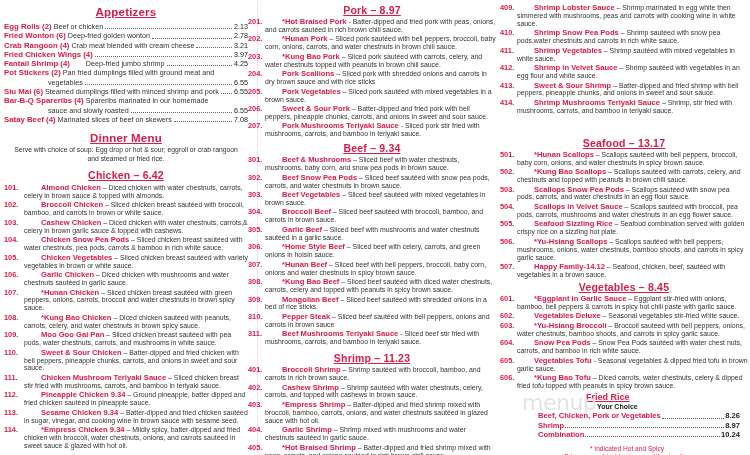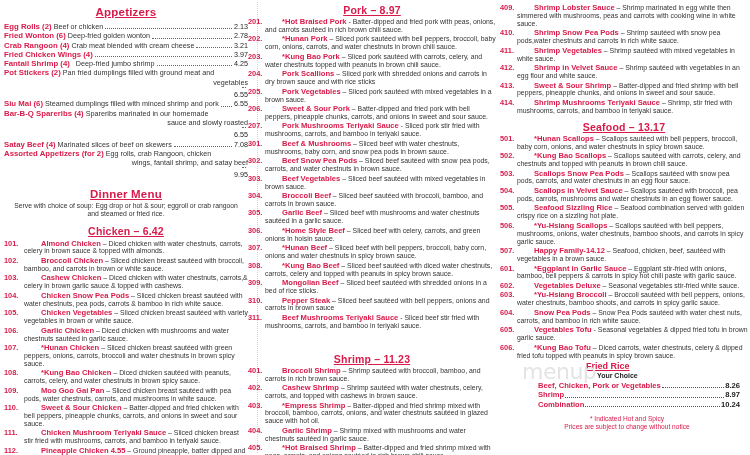--- a/index.html
+++ b/index.html
@@ -15,21 +15,21 @@
     text-align: center; color: #d81b4a; font-weight: bold; text-decoration: underline;
     font-size: 10.5px; line-height: 13px; letter-spacing: 0.2px;
   }
   .section-title.big { font-size: 11.5px; line-height: 14px; }
   .appt { font-size: 7.2px; line-height: 9.3px; }
   .appt .row { display: flex; align-items: flex-end; white-space: nowrap; }
   .appt .name { color: #d81b4a; font-weight: bold; font-size: 7.8px; }
   .appt .desc { color: #333; }
   .appt .dots { flex: 1; border-bottom: 1px dotted #666; margin: 0 2px 2px 2px; min-width: 4px; }
   .appt .price { color: #222; }
-  .appt .cont { padding-left: 44px; display: flex; align-items: flex-end; white-space: nowrap; flex-direction: column; }
+  .appt .cont { padding-left: 44px; display: flex; align-items: flex-end; white-space: nowrap; }
   .intro { font-size: 6.8px; line-height: 8.4px; text-align: center; color: #333; padding: 0 6px; margin-bottom: 6px; }
   .item { display: flex; font-size: 6.9px; line-height: 7.9px; margin-bottom: 1.6px; }
   .num { color: #d81b4a; font-weight: bold; font-size: 7.4px; flex: 0 0 auto; }
   .col1 .num { width: 20px; }
   .col2 .num, .col3 .num { width: 17px; }
   .body { flex: 1; color: #333; }
   .iname { color: #d81b4a; font-weight: bold; font-size: 7.6px; padding-left: 17px; }
   .fried { margin-top: 2px; position: relative; }
   .fried .head { text-align: left; padding-left: 86px; color: #d81b4a; font-weight: bold; text-decoration: underline; font-size: 9px; line-height: 11px; }
   .fried .sub { padding-left: 97px; font-size: 7px; line-height: 8.5px; color: #222; font-weight: bold; }
@@ -75,21 +75,21 @@
         <div>
           <div class="row">
             <span class="name">Fried Chicken Wings (4)</span>
             <span class="dots"></span>
             <span class="price">3.97</span>
           </div>
         </div>
         <div>
           <div class="row">
             <span class="name">Fantail Shrimp (4)</span>
-            <span class="desc" style="margin-left: 6px;">Deep-fried jumbo shrimp</span>
+            <span class="desc" style="margin-left: 16px;">Deep-fried jumbo shrimp</span>
             <span class="dots"></span>
             <span class="price">4.25</span>
           </div>
         </div>
         <div>
           <div class="row">
             <span class="name">Pot Stickers (2)</span>
             <span class="desc" style="margin-left: 2px;">Pan fried dumplings filled with ground meat and</span>
           </div>
           <div class="cont">
@@ -118,31 +118,20 @@
           </div>
         </div>
         <div>
           <div class="row">
             <span class="name">Satay Beef (4)</span>
             <span class="desc" style="margin-left: 2px;">Marinated slices of beef on skewers</span>
             <span class="dots"></span>
             <span class="price">7.08</span>
           </div>
         </div>
-        <div>
-          <div class="row">
-            <span class="name">Assorted Appetizers (for 2)</span>
-            <span class="desc" style="margin-left: 2px;">Egg rolls, crab Rangoon, chicken</span>
-          </div>
-          <div class="cont">
-            <span class="desc">wings, fantail shrimp, and satay beef</span>
-            <span class="dots"></span>
-            <span class="price">9.95</span>
-          </div>
-        </div>
       </div>
 
     <div class="section-title big" style="margin-top:7px;margin-bottom:1px;">Dinner Menu</div>
     <div class="intro">Serve with choice of soup: Egg drop or hot &amp; sour; eggroll or crab rangoon and steamed or fried rice.</div>
 
     <div class="section-title" style="margin-bottom:2px;">Chicken – 6.42</div>
     <div>
         <div class="item">
           <span class="num">101.</span>
           <span class="body"><span class="iname">Almond Chicken</span><span class="idesc"> – Diced chicken with water chestnuts, carrots, celery in brown sauce &amp; topped with almonds.</span></span>
@@ -182,21 +171,21 @@
         <div class="item">
           <span class="num">110.</span>
           <span class="body"><span class="iname">Sweet &amp; Sour Chicken</span><span class="idesc"> – Batter-dipped and fried chicken with bell peppers, pineapple chunks, carrots, and onions in sweet and sour sauce.</span></span>
         </div>
         <div class="item">
           <span class="num">111.</span>
           <span class="body"><span class="iname">Chicken Mushroom Teriyaki Sauce</span><span class="idesc"> – Sliced chicken breast stir fried with mushrooms, carrots, and bamboo in teriyaki sauce.</span></span>
         </div>
         <div class="item">
           <span class="num">112.</span>
-          <span class="body"><span class="iname">Pineapple Chicken 4.55</span><span class="idesc"> – Ground pineapple, batter dipped and fried chicken sautéed in pineapple sauce.</span></span>
+          <span class="body"><span class="iname">Pineapple Chicken 9.34</span><span class="idesc"> – Ground pineapple, batter dipped and fried chicken sautéed in pineapple sauce.</span></span>
         </div>
         <div class="item">
           <span class="num">113.</span>
           <span class="body"><span class="iname">Sesame Chicken 9.34</span><span class="idesc"> – Batter-dipped and fried chicken sautéed in sugar, vinegar, and cooking wine in brown sauce with sesame seed.</span></span>
         </div>
         <div class="item">
           <span class="num">114.</span>
           <span class="body"><span class="iname">*Empress Chicken 9.34</span><span class="idesc"> – Mildly spicy, batter-dipped and fried chicken with broccoli, water chestnuts, onions, and carrots sautéed in sweet sauce &amp; glazed with hot oil.</span></span>
         </div>
       </div>
@@ -230,20 +219,21 @@
         <div class="item">
           <span class="num">206.</span>
           <span class="body"><span class="iname">Sweet &amp; Sour Pork</span><span class="idesc"> – Batter-dipped and fried pork with bell peppers, pineapple chunks, carrots, and onions in sweet and sour sauce.</span></span>
         </div>
         <div class="item">
           <span class="num">207.</span>
           <span class="body"><span class="iname">Pork Mushrooms Teriyaki Sauce</span><span class="idesc"> - Sliced pork stir fried with mushrooms, carrots, and bamboo in teriyaki sauce.</span></span>
         </div>
       </div>
 
+    <div class="section-title" style="margin-top:4px;margin-bottom:1px;">Beef – 9.34</div>
     <div>
         <div class="item">
           <span class="num">301.</span>
           <span class="body"><span class="iname">Beef &amp; Mushrooms</span><span class="idesc"> – Sliced beef with water chestnuts, mushrooms, baby corn, and snow pea pods in brown sauce.</span></span>
         </div>
         <div class="item">
           <span class="num">302.</span>
           <span class="body"><span class="iname">Beef Snow Pea Pods</span><span class="idesc"> – Sliced beef sautéed with snow pea pods, carrots, and water chestnuts in brown sauce.</span></span>
         </div>
         <div class="item">
@@ -277,21 +267,21 @@
         <div class="item">
           <span class="num">310.</span>
           <span class="body"><span class="iname">Pepper Steak</span><span class="idesc"> – Sliced beef sautéed with bell peppers, onions and carrots in brown sauce</span></span>
         </div>
         <div class="item">
           <span class="num">311.</span>
           <span class="body"><span class="iname">Beef Mushrooms Teriyaki Sauce</span><span class="idesc"> - Sliced beef stir fried with mushrooms, carrots, and bamboo in teriyaki sauce.</span></span>
         </div>
       </div>
 
-    <div class="section-title" style="margin-top:23px;margin-bottom:1px;">Shrimp – 11.23</div>
+    <div class="section-title" style="margin-top:6px;margin-bottom:1px;">Shrimp – 11.23</div>
     <div>
         <div class="item">
           <span class="num">401.</span>
           <span class="body"><span class="iname">Broccoli Shrimp</span><span class="idesc"> – Shrimp sautéed with broccoli, bamboo, and carrots in rich brown sauce.</span></span>
         </div>
         <div class="item">
           <span class="num">402.</span>
           <span class="body"><span class="iname">Cashew Shrimp</span><span class="idesc"> – Shrimp sautéed with water chestnuts, celery, carrots, and topped with cashews in brown sauce.</span></span>
         </div>
         <div class="item">
@@ -331,21 +321,21 @@
         <div class="item">
           <span class="num">413.</span>
           <span class="body"><span class="iname">Sweet &amp; Sour Shrimp</span><span class="idesc"> – Batter-dipped and fried shrimp with bell peppers, pineapple chunks, and onions in sweet and sour sauce.</span></span>
         </div>
         <div class="item">
           <span class="num">414.</span>
           <span class="body"><span class="iname">Shrimp Mushrooms Teriyaki Sauce</span><span class="idesc"> – Shrimp, stir fried with mushrooms, carrots, and bamboo in teriyaki sauce.</span></span>
         </div>
       </div>
 
-    <div class="section-title" style="margin-top:6px;margin-bottom:1px;">Seafood – 13.17</div>
+    <div class="section-title" style="margin-top:22px;margin-bottom:1px;">Seafood – 13.17</div>
     <div>
         <div class="item">
           <span class="num">501.</span>
           <span class="body"><span class="iname">*Hunan Scallops</span><span class="idesc"> – Scallops sautéed with bell peppers, broccoli, baby corn, onions, and water chestnuts in spicy brown sauce.</span></span>
         </div>
         <div class="item">
           <span class="num">502.</span>
           <span class="body"><span class="iname">*Kung Bao Scallops</span><span class="idesc"> – Scallops sautéed with carrots, celery, and chestnuts and topped with peanuts in brown chili sauce.</span></span>
         </div>
         <div class="item">
@@ -363,20 +353,21 @@
         <div class="item">
           <span class="num">506.</span>
           <span class="body"><span class="iname">*Yu-Hsiang Scallops</span><span class="idesc"> – Scallops sautéed with bell peppers, mushrooms, onions, water chestnuts, bamboo shoots, and carrots in spicy garlic sauce.</span></span>
         </div>
         <div class="item">
           <span class="num">507.</span>
           <span class="body"><span class="iname">Happy Family-14.12</span><span class="idesc"> – Seafood, chicken, beef, sautéed with vegetables in a brown sauce.</span></span>
         </div>
       </div>
 
+    <div class="section-title" style="margin-top:2px;margin-bottom:1px;">Vegetables – 8.45</div>
     <div>
         <div class="item">
           <span class="num">601.</span>
           <span class="body"><span class="iname">*Eggplant in Garlic Sauce</span><span class="idesc"> – Eggplant stir-fried with onions, bamboo, bell peppers &amp; carrots in spicy hot chili paste with garlic sauce.</span></span>
         </div>
         <div class="item">
           <span class="num">602.</span>
           <span class="body"><span class="iname">Vegetables Deluxe</span><span class="idesc"> – Seasonal vegetables stir-fried white sauce.</span></span>
         </div>
         <div class="item">

